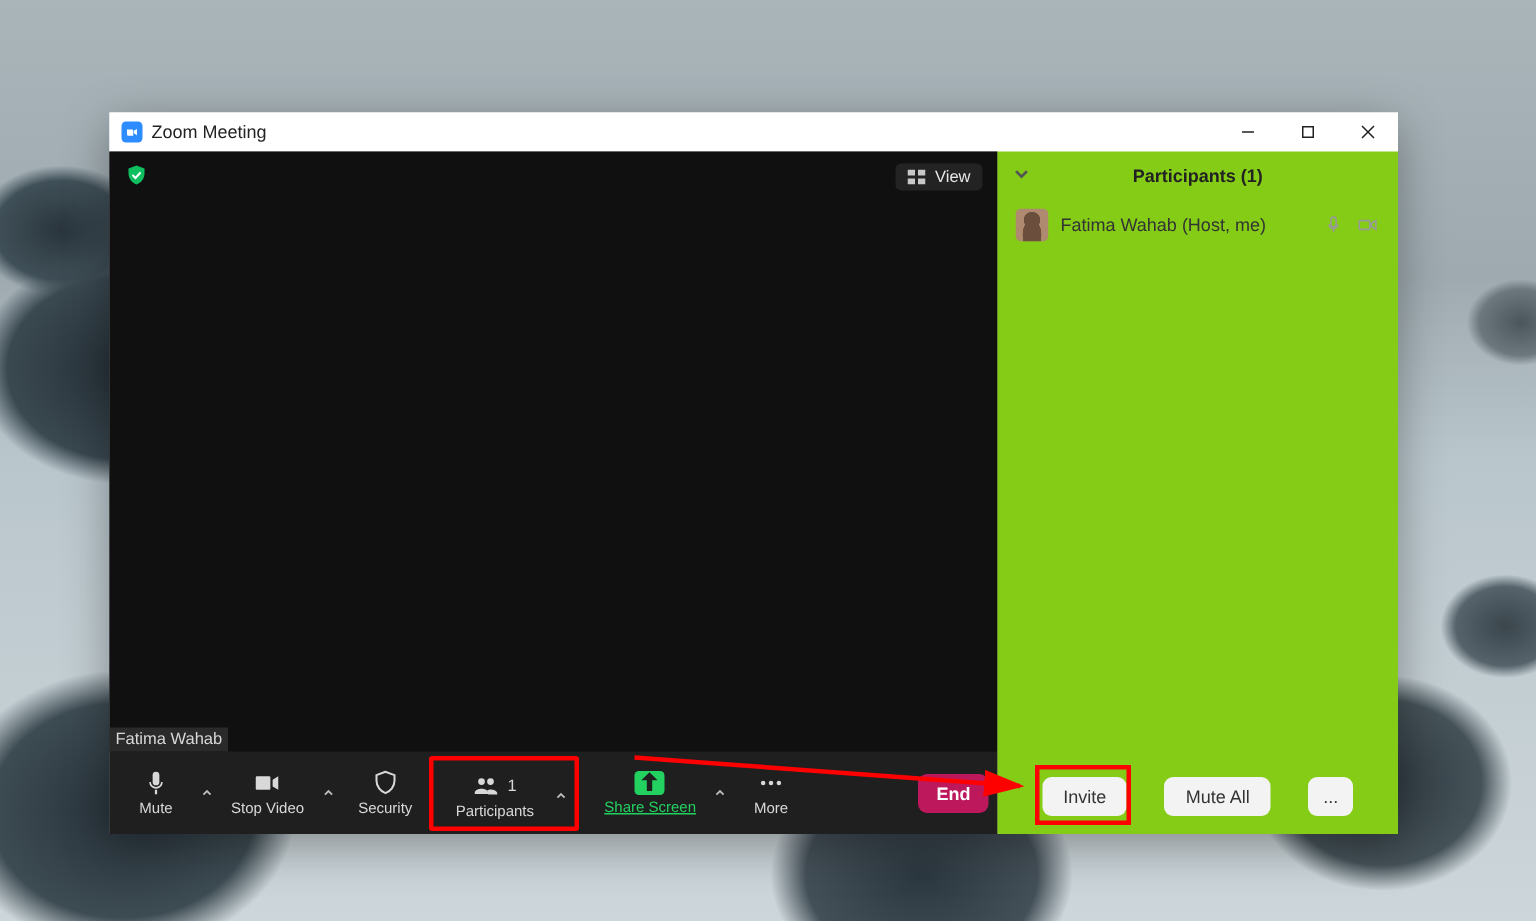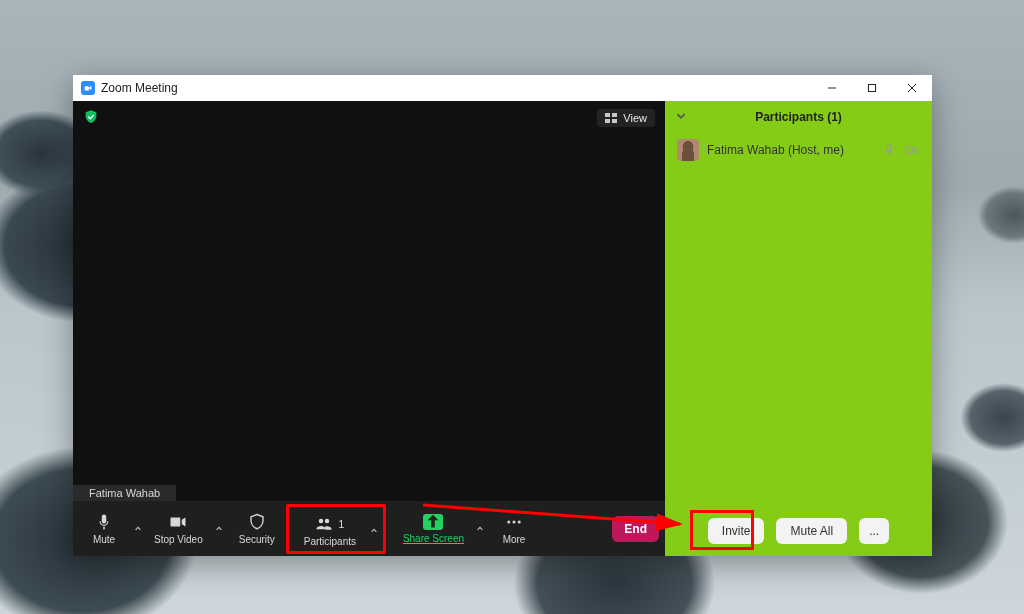--- a/index.html
+++ b/index.html
@@ -117,21 +117,21 @@
   gap: 6px;
   text-align: right;
 }
 .self-label {
   position: absolute;
   bottom: 0;
   left: 0;
   background: #2a2a2a;
   color: #d8d8d8;
   font-size: 11px;
-  padding: 2px 16px;
+  padding: 2px 4px;
 }
 .toolbar {
   height: 55px;
   background: #1f1f1f;
   display: flex;
   align-items: center;
   padding: 0 6px;
   gap: 4px;
 }
 .tbtn {
@@ -205,21 +205,21 @@
   background: #b08a70;
   background-image: radial-gradient(circle at 50% 35%, #6b4f3c 0%, #6b4f3c 30%, transparent 31%),
                     radial-gradient(ellipse at 50% 80%, #6b4f3c 0%, #6b4f3c 40%, transparent 41%);
 }
 .pname { font-size: 12px; color: #333; }
 .picons { margin-left: auto; display: flex; gap: 8px; color: #888; }
 .panel-footer {
   display: flex;
   align-items: center;
   justify-content: center;
-  gap: 12px;
+  gap: 25px;
   padding: 12px 0 12px;
   text-align: center;
 }
 .fbtn {
   font-size: 12px;
   color: #333;
   background: #f3f3f4;
   border-radius: 6px;
   padding: 6px 14px;
 }

